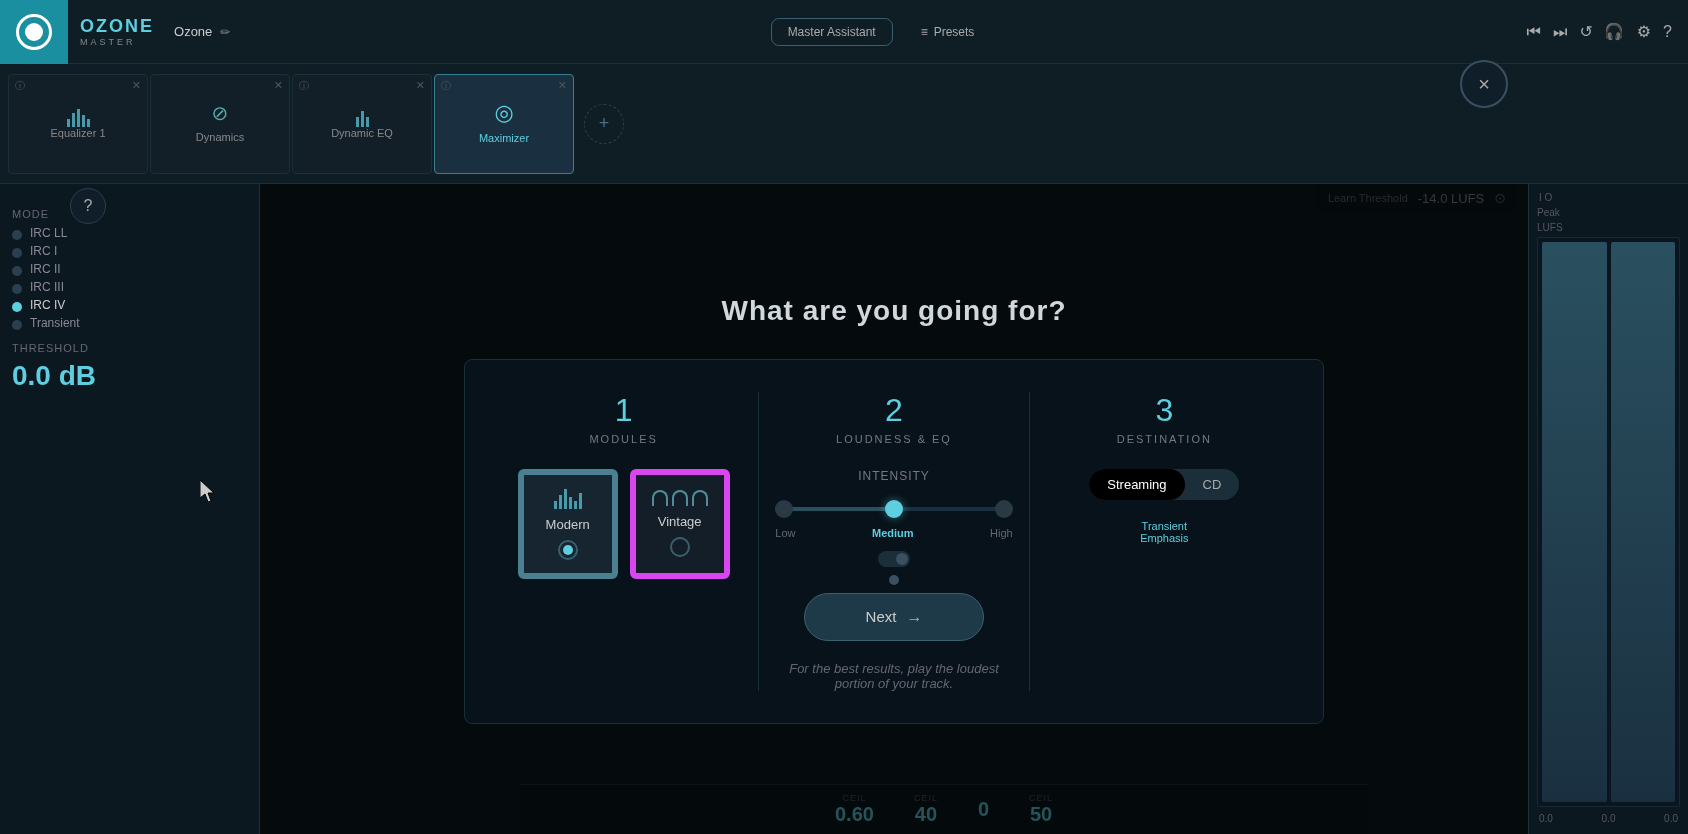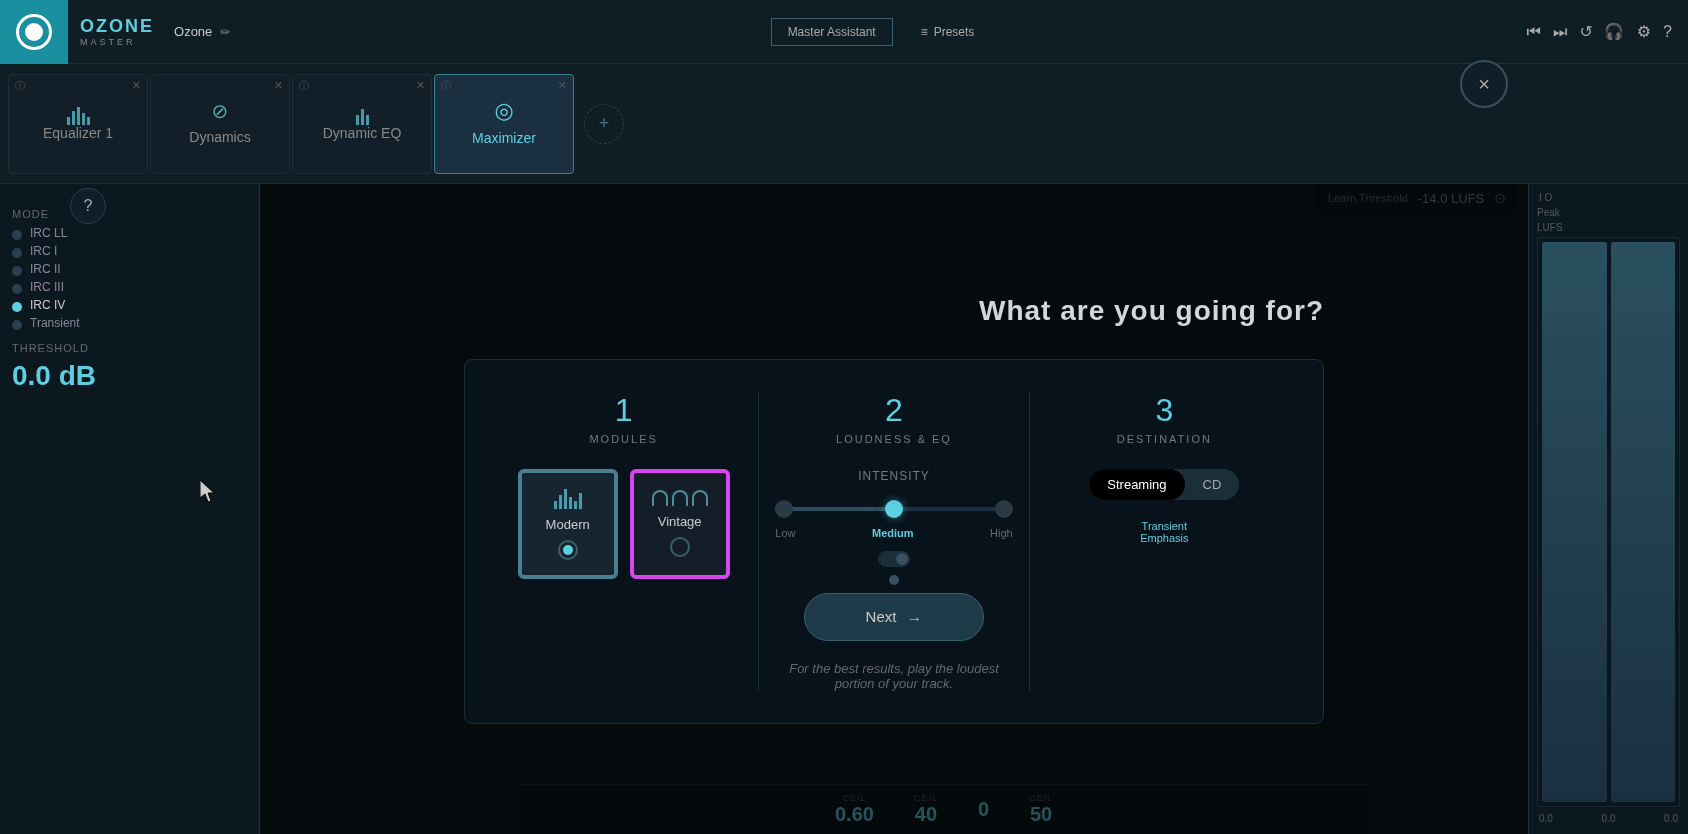--- a/index.html
+++ b/index.html
@@ -86,21 +86,21 @@
       display: flex;
       justify-content: center;
       align-items: center;
       gap: 16px;
     }
     .master-assistant-btn {
       background: transparent;
       border: 1px solid #3a6070;
       color: #aaa;
       padding: 6px 16px;
-      border-radius: 0;
+      border-radius: 8px;
       font-size: 12px;
       cursor: pointer;
     }
     .presets-btn {
       background: transparent;
       border: none;
       color: #aaa;
       padding: 6px 12px;
       font-size: 12px;
       cursor: pointer;
@@ -143,21 +143,21 @@
       border-radius: 4px;
       display: flex;
       flex-direction: column;
       align-items: center;
       justify-content: center;
       cursor: pointer;
       position: relative;
       padding: 8px;
     }
     .module-tab-label {
-      font-size: 14px;
+      font-size: 11px;
       color: #888;
       margin-bottom: 4px;
     }
     .module-tab-close {
       position: absolute;
       top: 4px;
       right: 6px;
       color: #555;
       font-size: 11px;
       cursor: pointer;
@@ -298,21 +298,21 @@
       z-index: 200;
     }
 
     
     .wizard-dialog {
       width: 860px;
       background: transparent;
       position: relative;
     }
     .wizard-title {
-      text-align: right;
+      text-align: center;
       font-size: 28px;
       color: #d0d8dc;
       font-weight: bold;
       margin-bottom: 32px;
       letter-spacing: 1px;
     }
     .wizard-steps {
       display: flex;
       gap: 0;
       background: rgba(8,20,28,0.92);
@@ -348,21 +348,21 @@
     
     .module-cards {
       display: flex;
       gap: 12px;
       margin-bottom: 16px;
     }
     .module-card {
       width: 100px;
       height: 110px;
       background: #131e28;
-      border: 4px solid #d946ef;
+      border: 6px solid #d946ef;
       border-radius: 6px;
       display: flex;
       flex-direction: column;
       align-items: center;
       justify-content: center;
       cursor: pointer;
       transition: border-color 0.2s;
     }
     .module-card.selected {
       border-color: #4a8090;

